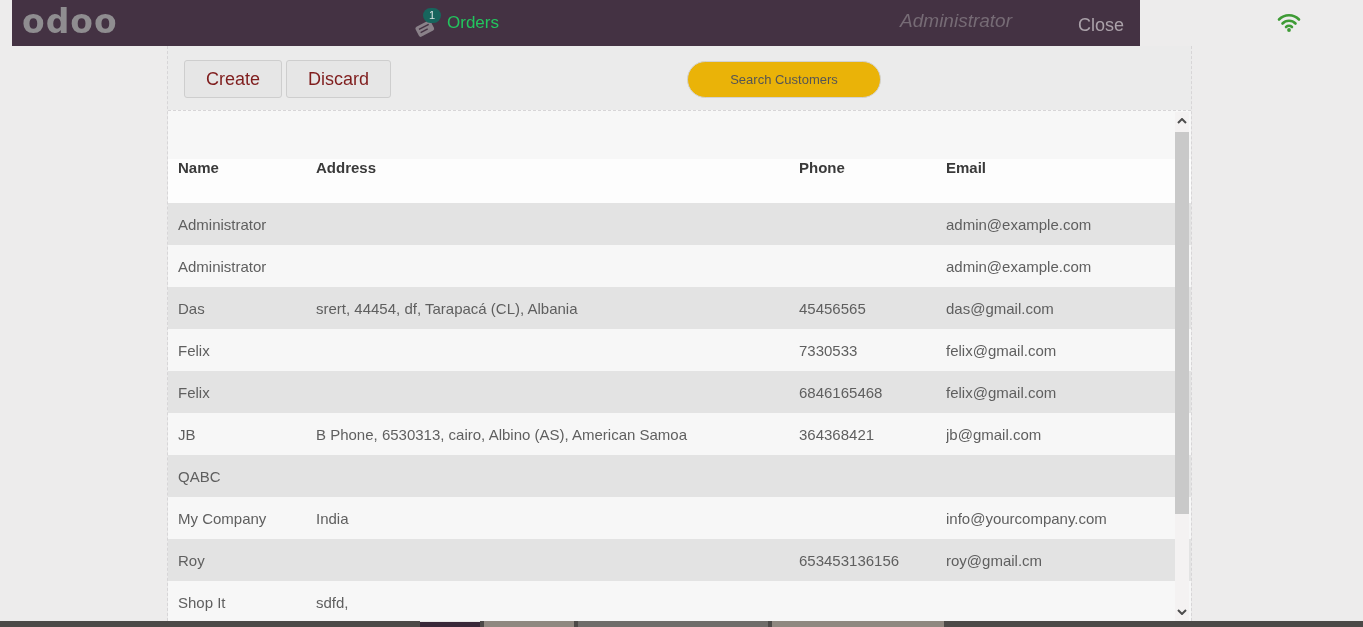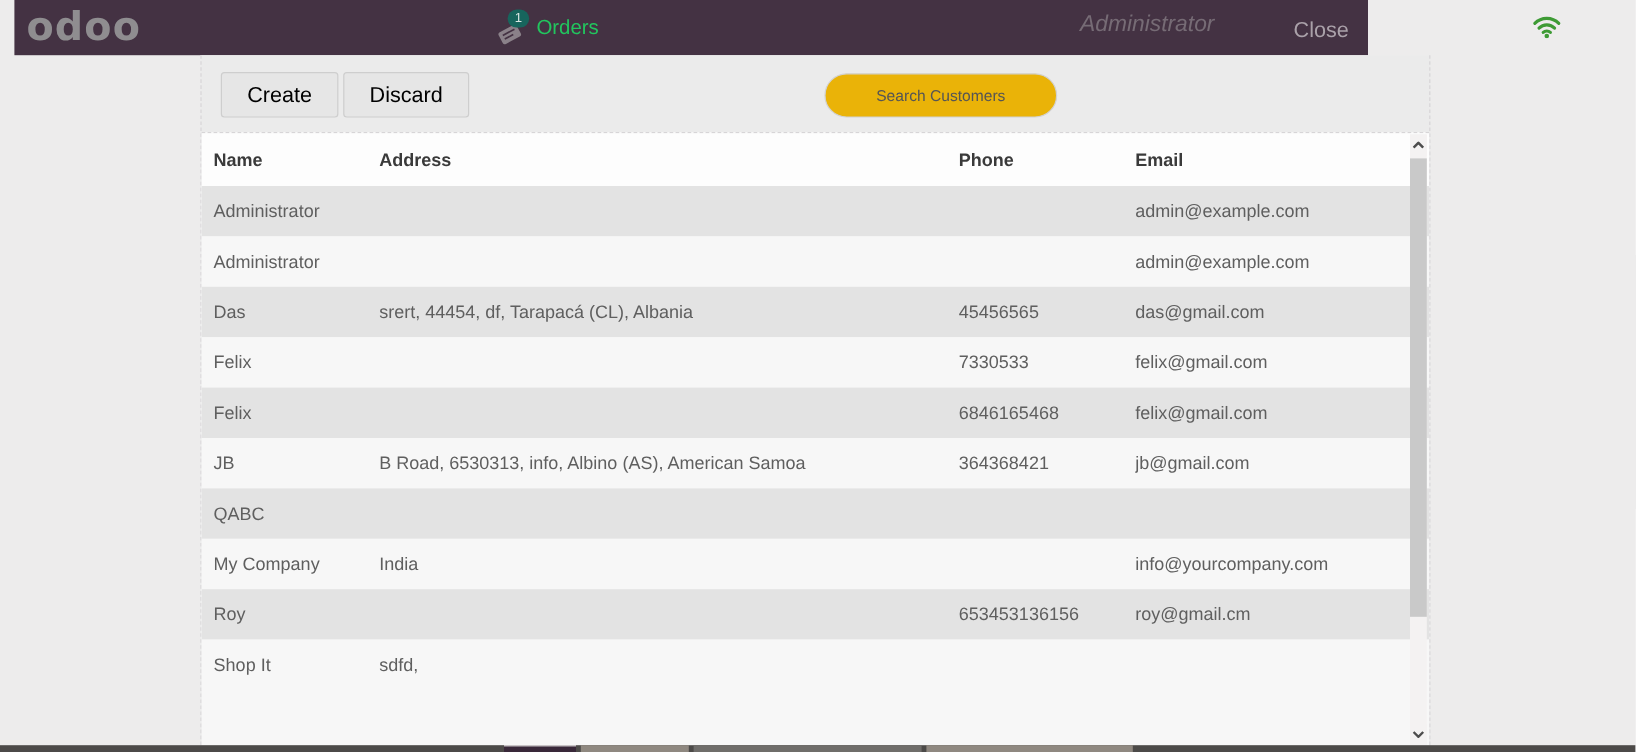--- a/index.html
+++ b/index.html
@@ -58,43 +58,43 @@
   
   .panel {
     position: absolute; top: 46px; left: 167px; width: 1025px; height: 575px;
     background: #ebebeb;
     border-left: 1px dashed #d7d5d7;
     border-right: 1px dashed #d7d5d7;
   }
   .btn {
     position: absolute; top: 14px; height: 38px;
     background: #e6e6e6; border: 1px solid #cecece; border-radius: 3px;
-    font-size: 18px; color: #000000; padding: 0 21px;
+    font-size: 18px; color: #7f1d1d; padding: 0 21px;
     font-family: "Liberation Sans", sans-serif; cursor: pointer;
   }
   .btn-create { left: 16px; }
   .btn-discard { left: 118px; }
   .customer-search {
     position: absolute; left: 519px; top: 15px; width: 194px; height: 37px;
     background: #eab308; border: 1px solid #d2d2d2; border-radius: 19px;
     text-align: center; font-size: 13px; color: #555;
     outline: none; font-family: "Liberation Sans", sans-serif;
   }
   .customer-search::placeholder { color: #555; opacity: 1; }
 
   
   .table-wrap {
     position: absolute; top: 64px; left: 0; width: 1023px; height: 511px;
     border-top: 1px dashed #d7d5d7;
     background: #f7f7f7; overflow: hidden;
   }
   .thead {
     height: 44px; background: #fdfdfd;
-    display: flex; align-items: center;
-    font-weight: bold; font-size: 15px; color: #3a3a3a;
+    display: flex; 
+    font-weight: bold; font-size: 15px; color: #3a3a3a; margin-top: 48px;
   }
   .row {
     height: 42px; display: flex; align-items: center;
     font-size: 15px; color: #5f5f5f; cursor: pointer;
   }
   .row:nth-child(odd) { background: #e3e3e3; }
   .row:nth-child(even) { background: #f7f7f7; }
   .cell { overflow: hidden; white-space: nowrap; }
   .c-name    { width: 148px; padding-left: 10px; }
   .c-address { width: 483px; }
@@ -207,21 +207,21 @@
 
   <div class="row">
     <div class="cell c-name">Felix</div>
     <div class="cell c-address"></div>
     <div class="cell c-phone">6846165468</div>
     <div class="cell c-email">felix@gmail.com</div>
   </div>
 
   <div class="row">
     <div class="cell c-name">JB</div>
-    <div class="cell c-address">B Road, 6530313, info, Albino (AS), American Samoa</div>
+    <div class="cell c-address">B Phone, 6530313, cairo, Albino (AS), American Samoa</div>
     <div class="cell c-phone">364368421</div>
     <div class="cell c-email">jb@gmail.com</div>
   </div>
 
 
   <div class="row">
     <div class="cell c-name">QABC</div>
     <div class="cell c-address"></div>
     <div class="cell c-phone"></div>
     <div class="cell c-email"></div>

